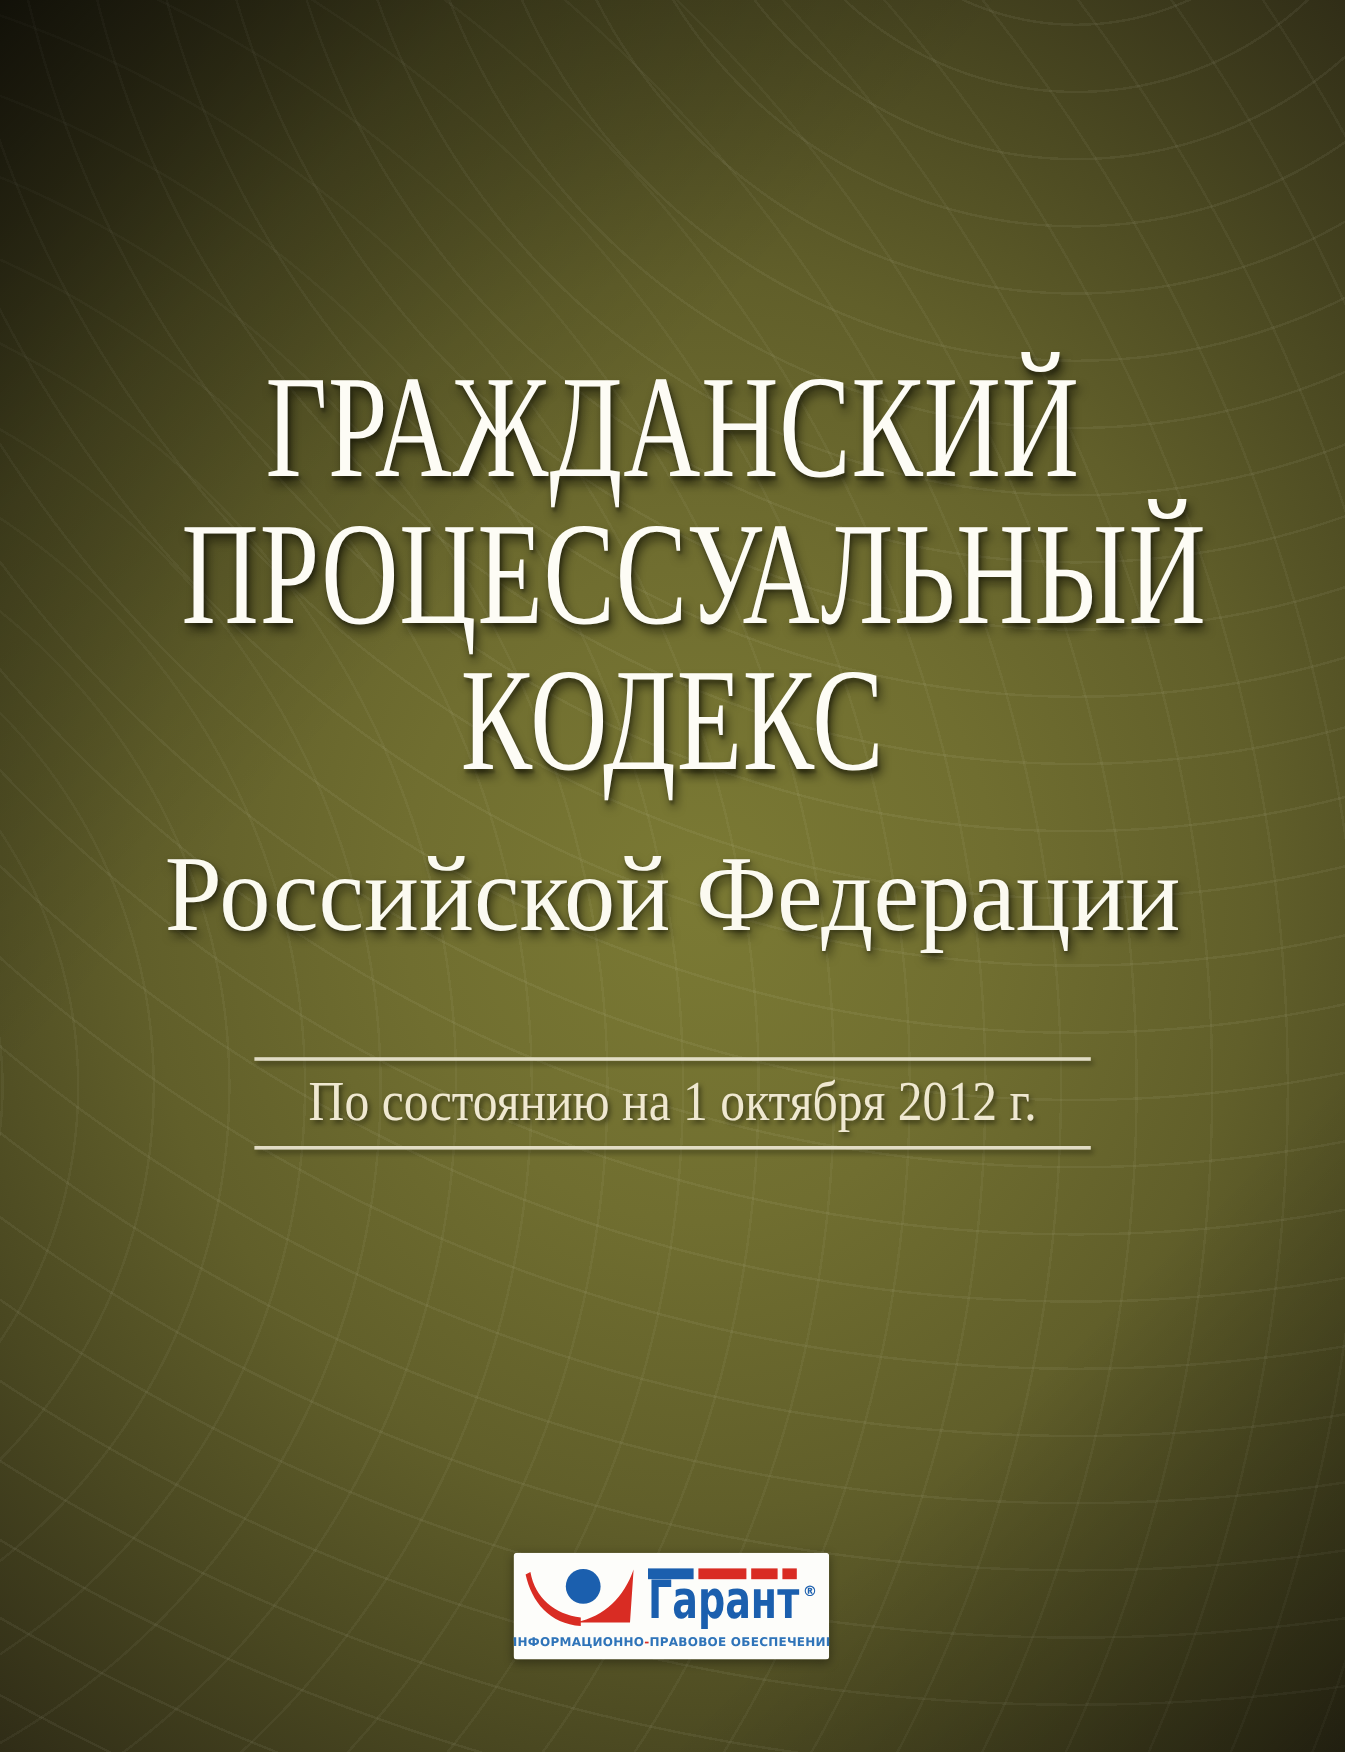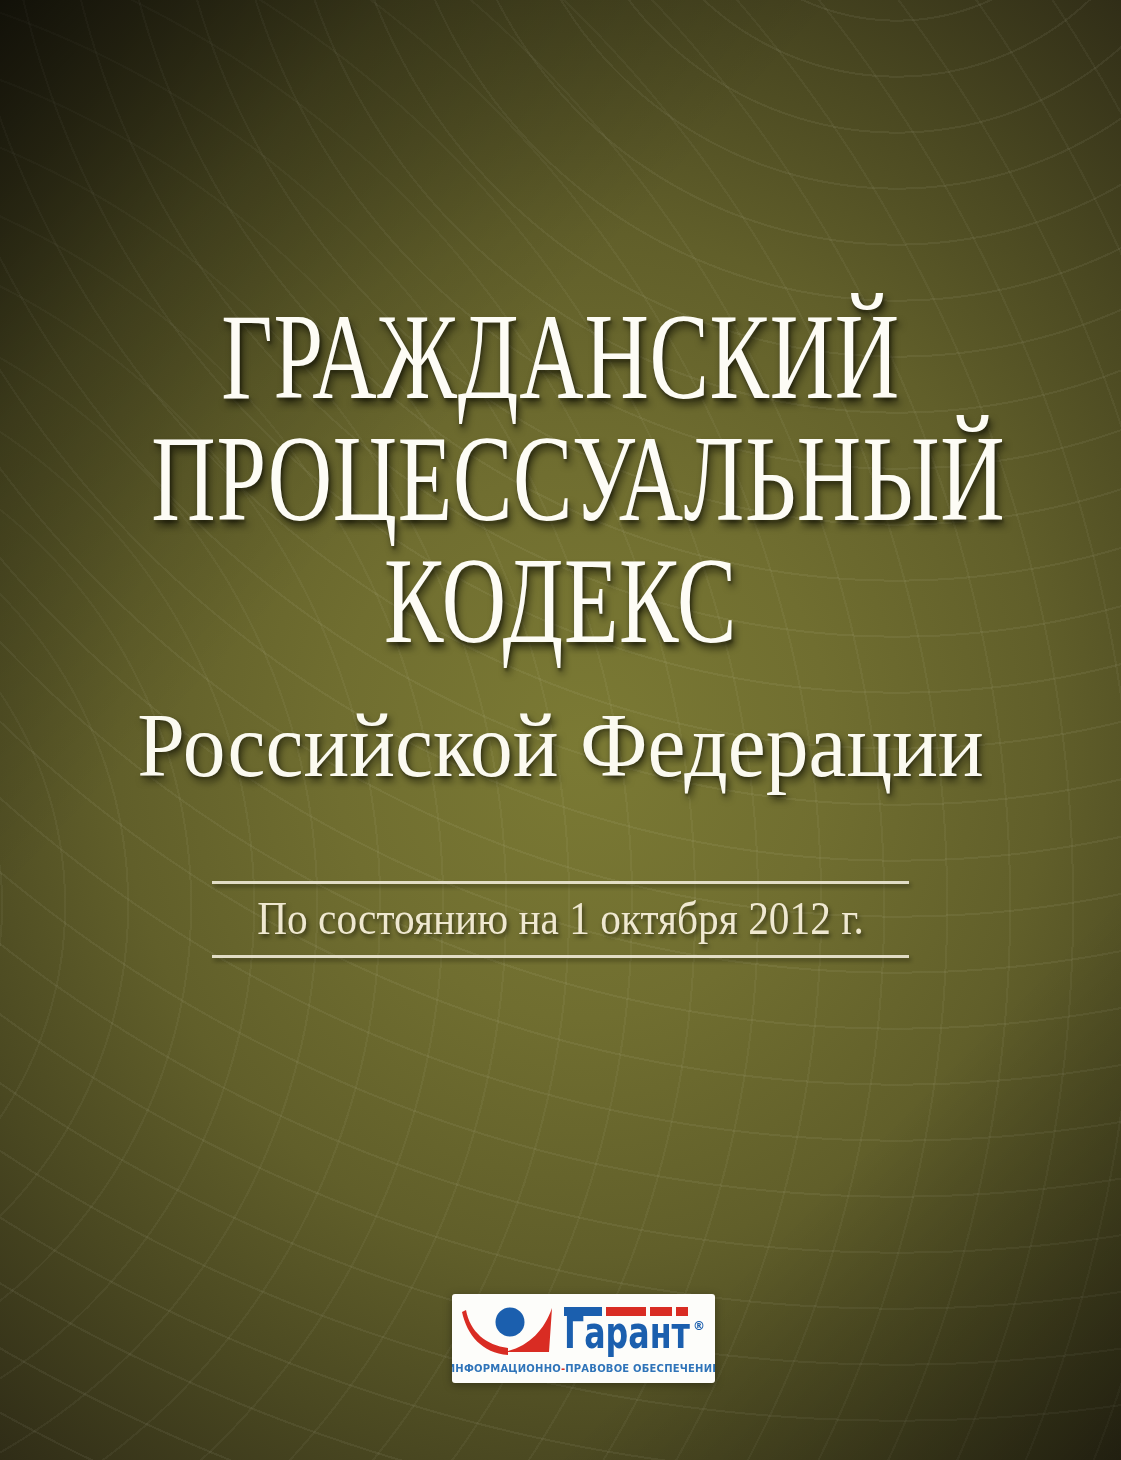--- a/index.html
+++ b/index.html
@@ -45,21 +45,21 @@
   .edition{
     position:absolute; top:893px; left:0; right:0;
     text-align:center;
     font-size:47px; line-height:50px;
     color:#efe8d0;
     transform:scaleX(0.88);
     text-shadow:2px 3px 5px rgba(12,12,0,0.55);
     white-space:nowrap;
   }
   .logo{
-    position:absolute; left:452px; top:1294px; width:263px; height:89px;
+    position:absolute; left:428px; top:1294px; width:263px; height:89px;
     box-shadow:0 2px 8px rgba(0,0,0,0.35);
     border-radius:3px;
   }
   .logo svg{display:block;}
   .wordmark{
     font-family:"DejaVu Sans","Liberation Sans",sans-serif;
     font-weight:bold;
   }
 </style>
 </head>

